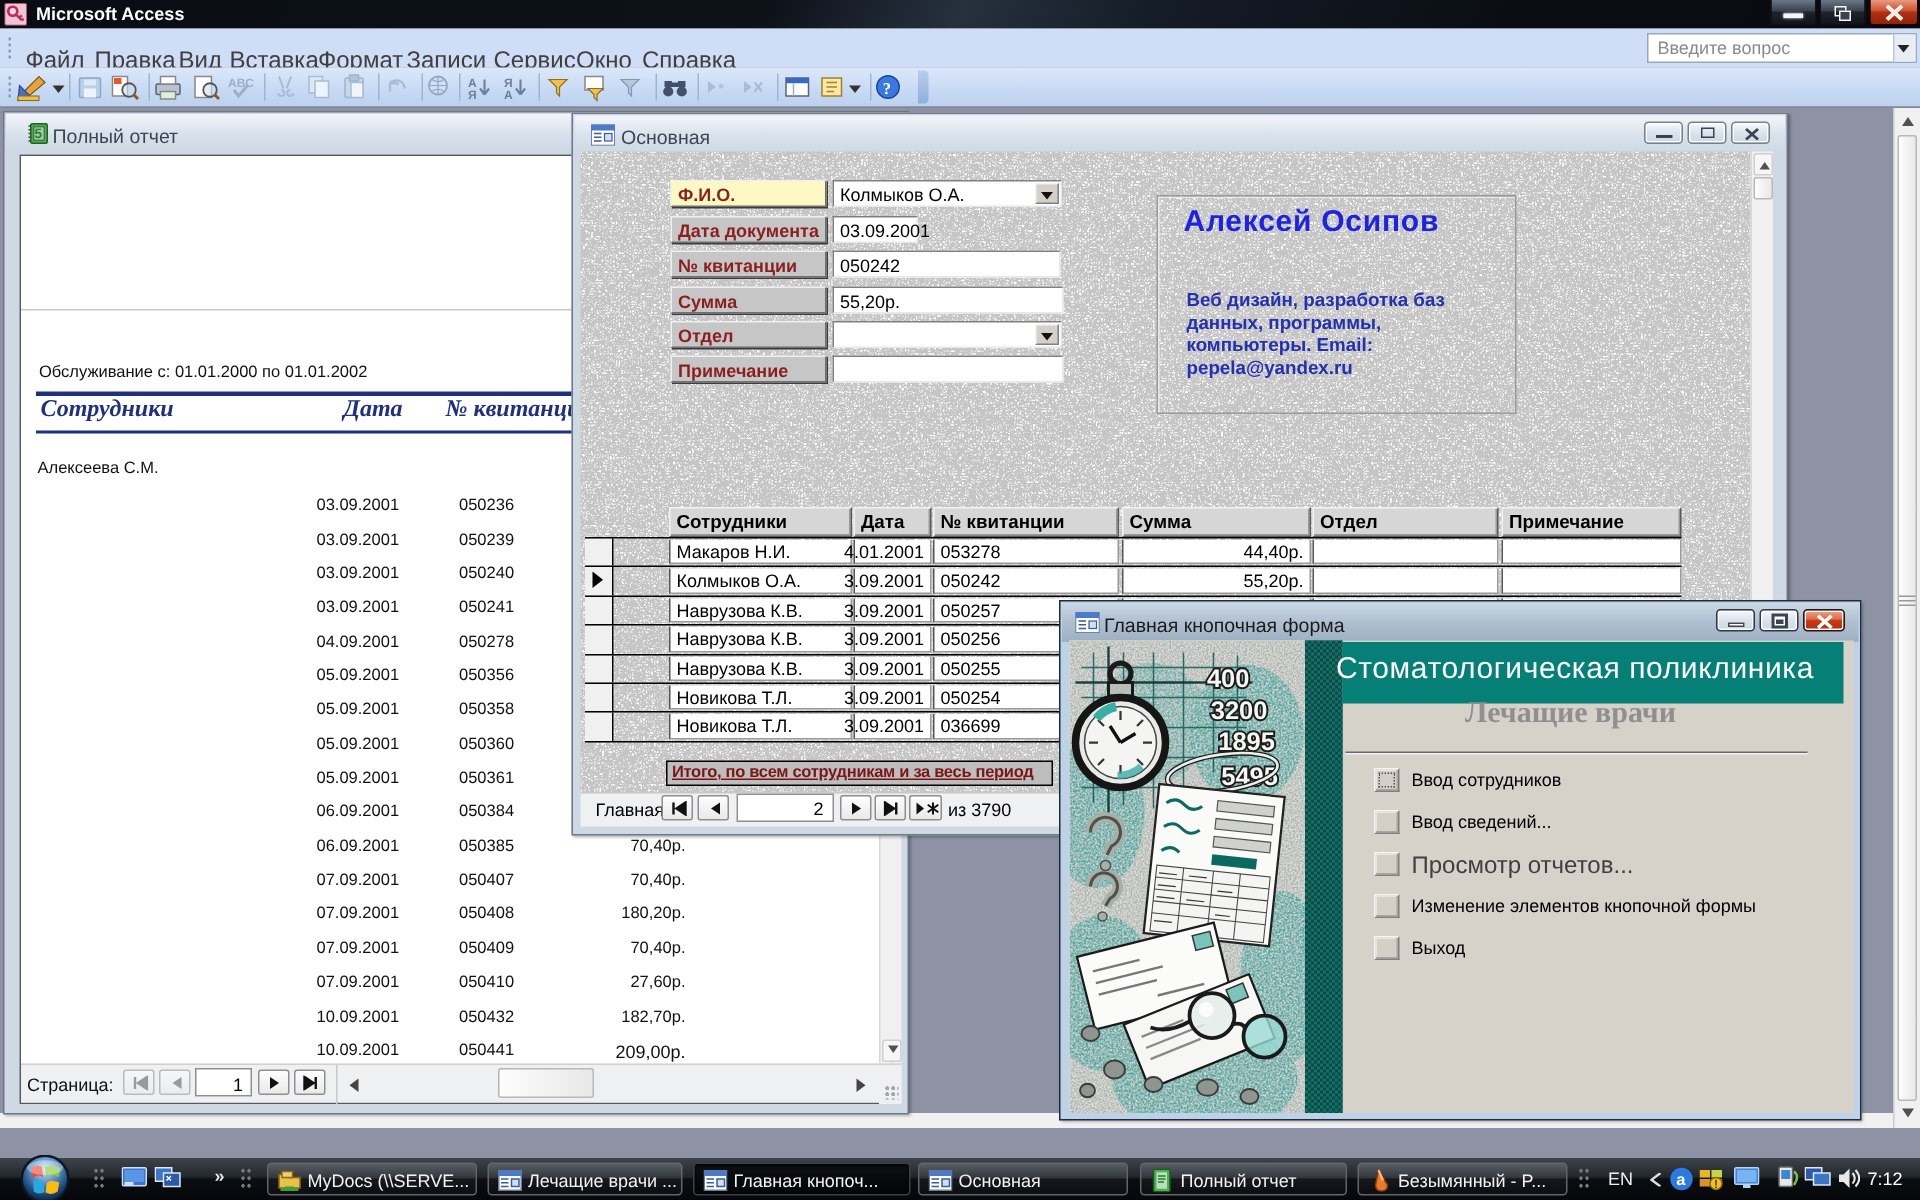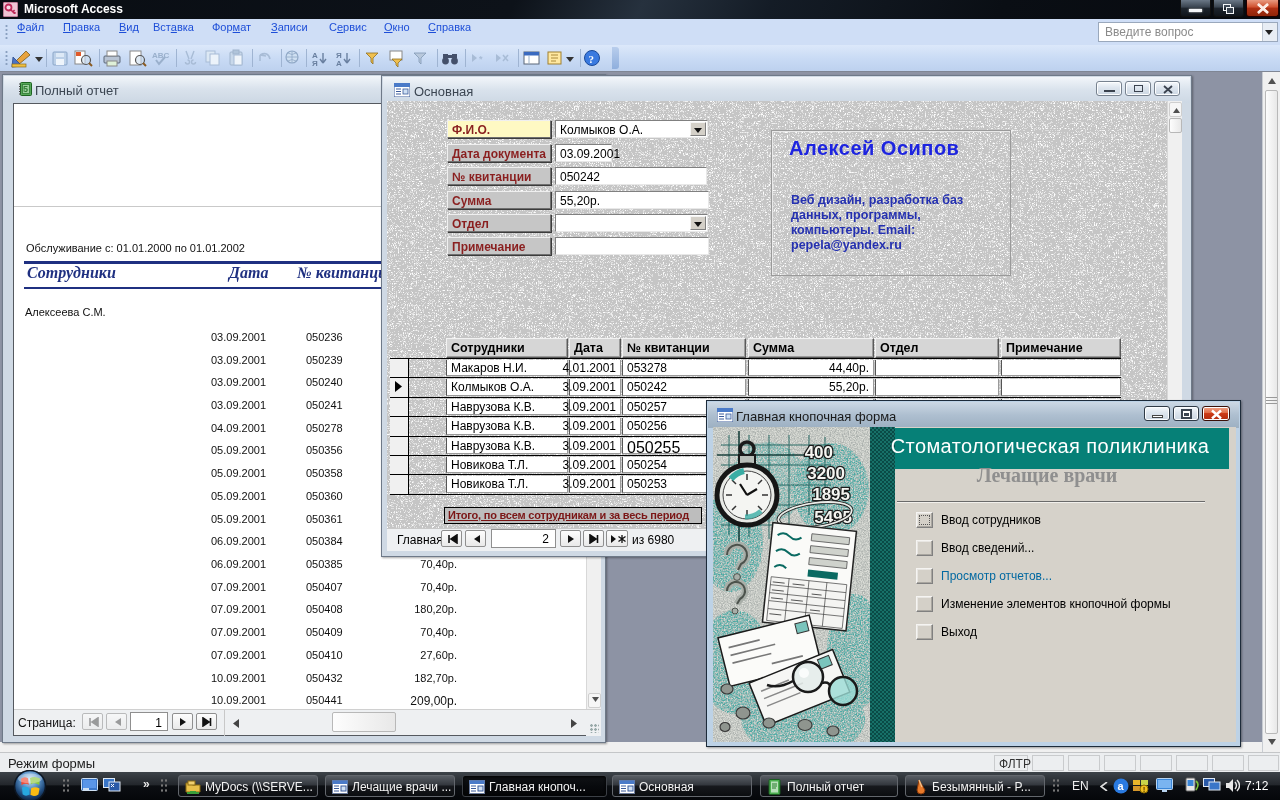--- a/index.html
+++ b/index.html
@@ -2,21 +2,21 @@
 <html><head><meta charset="utf-8">
 <style>
 *{margin:0;padding:0;box-sizing:border-box}
 html,body{width:1280px;height:800px;overflow:hidden;font-family:"Liberation Sans",sans-serif}
 #screen{position:relative;width:1280px;height:800px;background:#8d93a4}
 .abs{position:absolute}
 
 #titlebar{left:0;top:0;width:1280px;height:19px;background:linear-gradient(115deg,#090d13 0%,#0d1219 40%,#26313e 50%,#141c26 60%,#0a0e14 78%,#070a0f 100%)}
 #titlebar .ttl{position:absolute;left:24px;top:2px;color:#fff;font-size:12px;font-weight:bold}
 #menubar{left:0;top:19px;width:1280px;height:26px;background:#cfdef6}
-.menuitem{position:absolute;top:2px;font-size:11px;color:#1d4ed8}
+.menuitem{position:absolute;top:13px;font-size:16px;color:#404040}
 .menuitem u{text-decoration:underline}
 #toolbar{left:0;top:45px;width:1280px;height:27px;background:linear-gradient(#dce8fa 0%,#c8daf4 55%,#bdd1ee 100%);border-bottom:1px solid #7f8694}
 .tsep{position:absolute;top:4px;width:1px;height:18px;background:#9fb4d2}
 
 #mdi{left:0;top:72px;width:1280px;height:680px;background:#8d93a4}
 
 .cwin{position:absolute;border:1px solid #6e7988;background:#cfd9e4;box-shadow:1px 1px 2px rgba(0,0,0,.35)}
 .ctitle{position:absolute;left:1px;top:1px;right:1px;height:26px;background:linear-gradient(#f2f6fa,#d9e2ec 50%,#cdd8e4);color:#3c4652;font-size:13px}
 .ctitle .txt{position:absolute;left:31px;top:7px}
 .wbtn{position:absolute;top:4px;width:26px;height:15px;border:1px solid #77828f;border-radius:3px;background:linear-gradient(#f6f9fc,#dde5ee 45%,#ccd7e2);box-shadow:inset 0 0 0 1px #fdfeff}
@@ -481,21 +481,21 @@
           </div>
           <div style="position:absolute;left:3px;top:336px;width:19px;height:18px;background:#f0f0f0;border-right:1px solid #000"></div>
           <div style="position:absolute;left:3px;top:335px;width:731px;height:1px;background:#000"></div>
           <div style="position:absolute;left:59px;top:337px;width:122px;height:16px;background:#fff;border:1px solid #b0b0b0;border-top:none;border-color:#fff #9a9a9a #9a9a9a #555">
             <span style="position:absolute;left:4px;top:1px;font-size:12px;color:#000;white-space:nowrap">Наврузова К.В.</span>
           </div>
           <div style="position:absolute;left:182px;top:337px;width:52px;height:16px;background:#fff;border:1px solid #b0b0b0;border-top:none;border-color:#fff #9a9a9a #9a9a9a #555">
             <span style="position:absolute;right:4px;top:1px;font-size:12px;color:#000;white-space:nowrap">3.09.2001</span>
           </div>
           <div style="position:absolute;left:235px;top:337px;width:124px;height:16px;background:#fff;border:1px solid #b0b0b0;border-top:none;border-color:#fff #9a9a9a #9a9a9a #555">
-            <span style="position:absolute;left:4px;top:1px;font-size:16px;color:#000;white-space:nowrap">050255</span>
+            <span style="position:absolute;left:4px;top:1px;font-size:12px;color:#000;white-space:nowrap">050255</span>
           </div>
           <div style="position:absolute;left:361px;top:337px;width:126px;height:16px;background:#fff;border:1px solid #b0b0b0;border-top:none;border-color:#fff #9a9a9a #9a9a9a #555">
             <span style="position:absolute;right:4px;top:1px;font-size:12px;color:#000;white-space:nowrap"></span>
           </div>
           <div style="position:absolute;left:488px;top:337px;width:124px;height:16px;background:#fff;border:1px solid #b0b0b0;border-top:none;border-color:#fff #9a9a9a #9a9a9a #555">
             <span style="position:absolute;left:4px;top:1px;font-size:12px;color:#000;white-space:nowrap"></span>
           </div>
           <div style="position:absolute;left:614px;top:337px;width:120px;height:16px;background:#fff;border:1px solid #b0b0b0;border-top:none;border-color:#fff #9a9a9a #9a9a9a #555">
             <span style="position:absolute;left:4px;top:1px;font-size:12px;color:#000;white-space:nowrap"></span>
           </div>
@@ -521,21 +521,21 @@
           </div>
           <div style="position:absolute;left:3px;top:374px;width:19px;height:19px;background:#f0f0f0;border-right:1px solid #000"></div>
           <div style="position:absolute;left:3px;top:373px;width:731px;height:1px;background:#000"></div>
           <div style="position:absolute;left:59px;top:375px;width:122px;height:17px;background:#fff;border:1px solid #b0b0b0;border-top:none;border-color:#fff #9a9a9a #9a9a9a #555">
             <span style="position:absolute;left:4px;top:1px;font-size:12px;color:#000;white-space:nowrap">Новикова Т.Л.</span>
           </div>
           <div style="position:absolute;left:182px;top:375px;width:52px;height:17px;background:#fff;border:1px solid #b0b0b0;border-top:none;border-color:#fff #9a9a9a #9a9a9a #555">
             <span style="position:absolute;right:4px;top:1px;font-size:12px;color:#000;white-space:nowrap">3.09.2001</span>
           </div>
           <div style="position:absolute;left:235px;top:375px;width:124px;height:17px;background:#fff;border:1px solid #b0b0b0;border-top:none;border-color:#fff #9a9a9a #9a9a9a #555">
-            <span style="position:absolute;left:4px;top:1px;font-size:12px;color:#000;white-space:nowrap">050253</span>
+            <span style="position:absolute;left:4px;top:1px;font-size:12px;color:#000;white-space:nowrap">036699</span>
           </div>
           <div style="position:absolute;left:361px;top:375px;width:126px;height:17px;background:#fff;border:1px solid #b0b0b0;border-top:none;border-color:#fff #9a9a9a #9a9a9a #555">
             <span style="position:absolute;right:4px;top:1px;font-size:12px;color:#000;white-space:nowrap"></span>
           </div>
           <div style="position:absolute;left:488px;top:375px;width:124px;height:17px;background:#fff;border:1px solid #b0b0b0;border-top:none;border-color:#fff #9a9a9a #9a9a9a #555">
             <span style="position:absolute;left:4px;top:1px;font-size:12px;color:#000;white-space:nowrap"></span>
           </div>
           <div style="position:absolute;left:614px;top:375px;width:120px;height:17px;background:#fff;border:1px solid #b0b0b0;border-top:none;border-color:#fff #9a9a9a #9a9a9a #555">
             <span style="position:absolute;left:4px;top:1px;font-size:12px;color:#000;white-space:nowrap"></span>
           </div>
@@ -584,21 +584,21 @@
           <svg style="position:absolute;left:5px;top:3px" width="11" height="10">
             <path d="M1 1 L7 5 L1 9 Z M8.5 1 v8" stroke="#111" fill="#111" stroke-width="1.6"></path>
           </svg>
         </div>
       <div class="nbtn" style="left:219px;top:1px;width:22px">
           <svg style="position:absolute;left:3px;top:3px" width="17" height="10">
             <path d="M1 1 L6 5 L1 9 Z" fill="#111"></path>
             <path d="M12 1 v8 M8.5 2.5 l7 5 M15.5 2.5 l-7 5" stroke="#111" stroke-width="1.3"></path>
           </svg>
         </div>
-      <span style="position:absolute;left:245px;top:4px;font-size:12px">из  6980</span>
+      <span style="position:absolute;left:245px;top:4px;font-size:12px">из  3790</span>
     </div>
   </div>
 
   <div class="cwin" id="swb" style="left:706px;top:400px;width:535px;height:347px;border-color:#1d2b3a;background:#bdd2e6">
     <div class="ctitle" style="background:linear-gradient(#ccd8e4,#aebfd0 50%,#9db0c2);color:#1a1a1a">
       <svg style="position:absolute;left:9px;top:6px" width="16" height="14" viewBox="0 0 16 14">
         <rect x="0" y="0" width="16" height="14" fill="#fff" stroke="#3a5a9a"></rect>
         <rect x="0" y="0" width="16" height="4" fill="#4a7ac8"></rect>
         <path d="M2 6 h5 M2 8.5 h5 M2 11 h5" stroke="#3a5a9a" stroke-width="1"></path>
         <rect x="9" y="6" width="5" height="5" fill="#cfe0f4" stroke="#3a5a9a" stroke-width="0.8"></rect>
@@ -739,40 +739,27 @@
       <div style="position:absolute;left:167px;top:37px;width:334px;text-align:center;font-family:'Liberation Serif',serif;font-size:20px;font-weight:bold;color:#8f8f8f">Лечащие врачи</div>
       <div style="position:absolute;left:184px;top:74px;width:308px;height:1px;background:#6a6a6a;box-shadow:0 1px 0 #f2f0ec"></div>
       <div id="swbtns">
           <div style="position:absolute;left:203px;top:85px;width:17px;height:16px;background:#d4d0c8;border:1px solid #808080;border-top-color:#f5f4f2;border-left-color:#f5f4f2;box-shadow:inset -1px -1px 0 #a9a6a0,inset 1px 1px 0 #e8e6e2">
             <div style="position:absolute;left:2px;top:2px;width:11px;height:10px;border:1px dotted #555"></div>
           </div>
           <div style="position:absolute;left:228px;top:86px;font-size:12px;color:#000">Ввод сотрудников</div>
           <div style="position:absolute;left:203px;top:113px;width:17px;height:16px;background:#d4d0c8;border:1px solid #808080;border-top-color:#f5f4f2;border-left-color:#f5f4f2;box-shadow:inset -1px -1px 0 #a9a6a0,inset 1px 1px 0 #e8e6e2"></div>
           <div style="position:absolute;left:228px;top:114px;font-size:12px;color:#000">Ввод сведений...</div>
           <div style="position:absolute;left:203px;top:141px;width:17px;height:16px;background:#d4d0c8;border:1px solid #808080;border-top-color:#f5f4f2;border-left-color:#f5f4f2;box-shadow:inset -1px -1px 0 #a9a6a0,inset 1px 1px 0 #e8e6e2"></div>
-          <div style="position:absolute;left:228px;top:142px;font-size:12px;color:#0369a1">Просмотр отчетов...</div>
+          <div style="position:absolute;left:228px;top:142px;font-size:16px;color:#404040">Просмотр отчетов...</div>
           <div style="position:absolute;left:203px;top:169px;width:17px;height:16px;background:#d4d0c8;border:1px solid #808080;border-top-color:#f5f4f2;border-left-color:#f5f4f2;box-shadow:inset -1px -1px 0 #a9a6a0,inset 1px 1px 0 #e8e6e2"></div>
           <div style="position:absolute;left:228px;top:170px;font-size:12px;color:#000">Изменение элементов кнопочной формы</div>
           <div style="position:absolute;left:203px;top:197px;width:17px;height:16px;background:#d4d0c8;border:1px solid #808080;border-top-color:#f5f4f2;border-left-color:#f5f4f2;box-shadow:inset -1px -1px 0 #a9a6a0,inset 1px 1px 0 #e8e6e2"></div>
           <div style="position:absolute;left:228px;top:198px;font-size:12px;color:#000">Выход</div>
         </div>
     </div>
-  </div>
-  <div class="abs" id="statusbar">
-    <span style="position:absolute;left:8px;top:3px">Режим формы</span>
-      <div class="scell" style="left:994px;width:34px">
-        <span style="position:absolute;left:4px;top:1px;font-size:12px;color:#333">ФЛТР</span>
-      </div>
-      <div class="scell" style="left:1032px;width:32px"></div>
-      <div class="scell" style="left:1068px;width:32px"></div>
-      <div class="scell" style="left:1104px;width:32px"></div>
-      <div class="scell" style="left:1140px;width:32px"></div>
-      <div class="scell" style="left:1176px;width:32px"></div>
-      <div class="scell" style="left:1212px;width:32px"></div>
-      <div class="scell" style="left:1248px;width:31px"></div>
   </div>
   <div class="abs" id="taskbar">
       <svg style="position:absolute;left:5px;top:-2px" width="50" height="32" viewBox="0 0 50 32">
 <defs>
           <radialGradient id="orb" cx="50%" cy="30%" r="70%">
             <stop offset="0%" stop-color="#cfe6f4"></stop>
             <stop offset="40%" stop-color="#5a92c8"></stop>
             <stop offset="75%" stop-color="#1e4878"></stop>
             <stop offset="100%" stop-color="#0a1e3a"></stop>
           </radialGradient>

